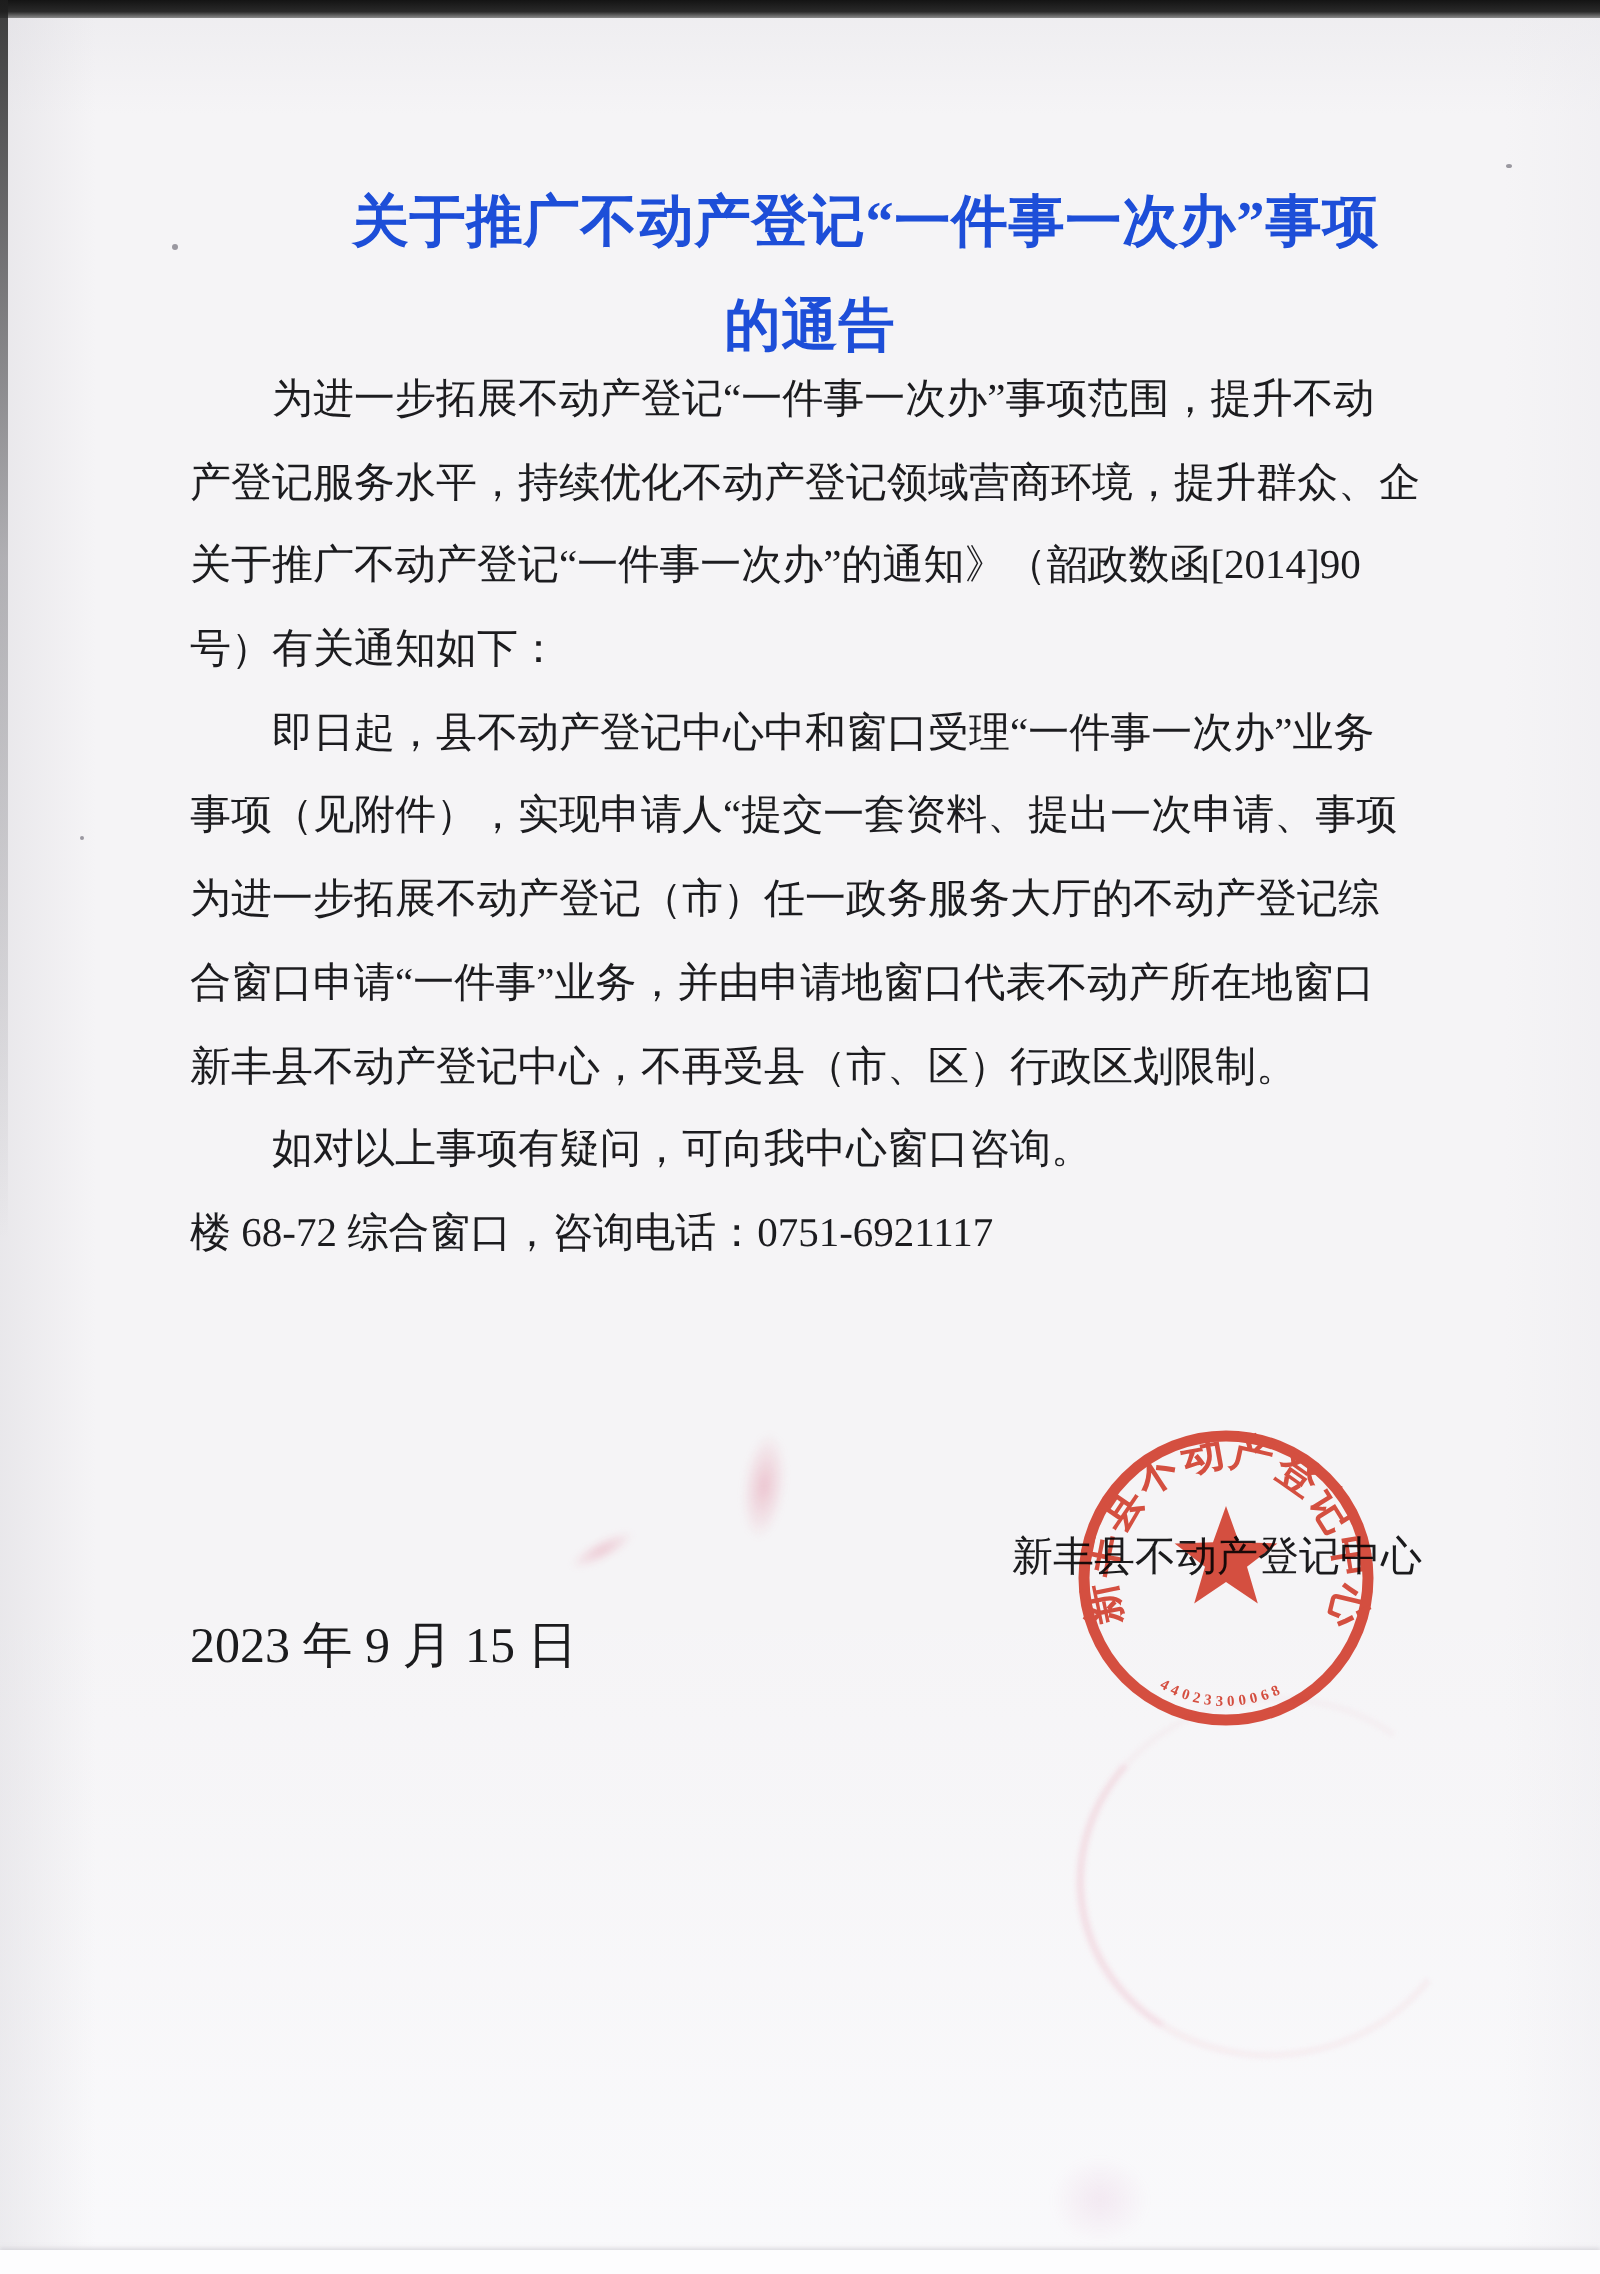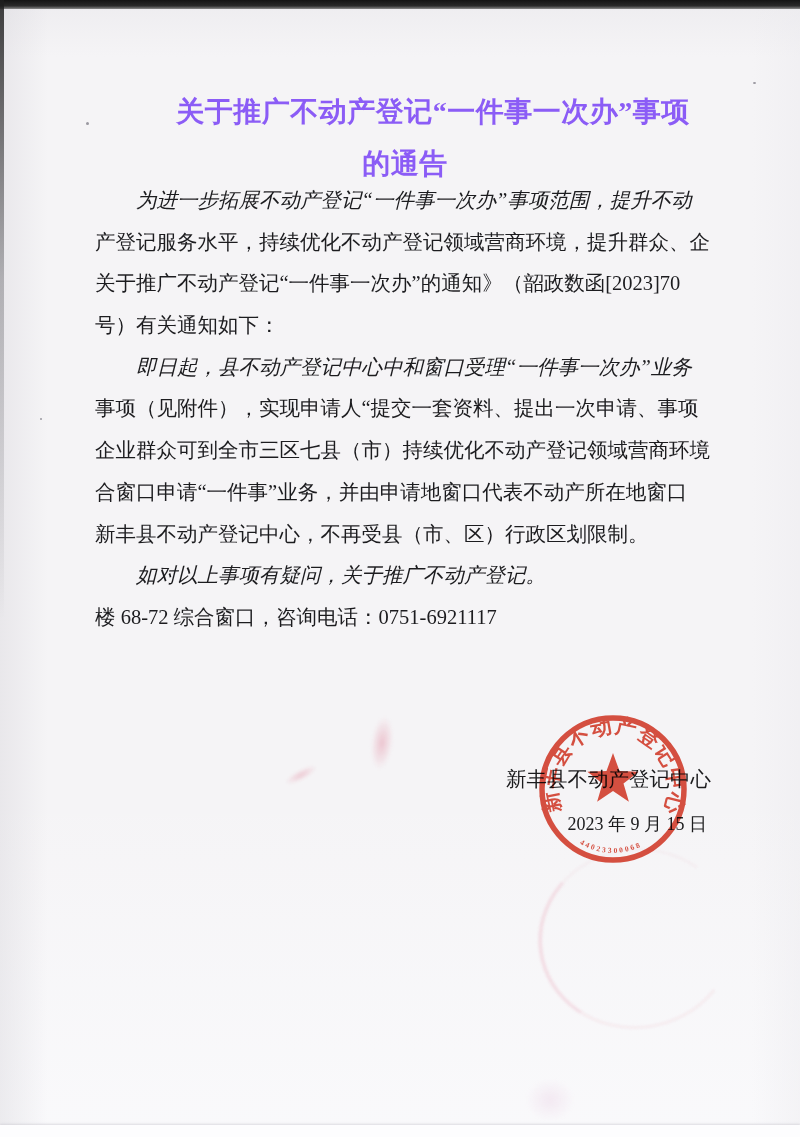--- a/index.html
+++ b/index.html
@@ -30,40 +30,40 @@
   .edge-bottom{
     position:absolute;left:0;bottom:0;width:800px;height:12px;
     background:#fdfdfe;
     box-shadow:0 -1px 2px rgba(200,198,205,0.6);
   }
   .speck{position:absolute;border-radius:50%;background:#9a98a0;}
 
   .title{
     position:absolute;left:95px;top:86px;width:616px;
     text-align:center;font-weight:bold;font-size:28px;
-    line-height:52px;letter-spacing:0.5px;color:#8b5cf6;
+    line-height:52px;letter-spacing:0.5px;color:#1d4ed8;
   }
   .title .t1{position:relative;left:30px;white-space:nowrap;}
   .title .t2{position:relative;left:2px;font-family:Liberation Serif, serif;}
 
   .body{
     position:absolute;left:95px;top:180px;width:620px;
     font-size:20.5px;color:#1c1c1f;
   }
   .ln{height:41.7px;line-height:41.7px;white-space:nowrap;text-align:left;}
-  .ind{padding-left:41px;font-style:italic;}
+  .ind{padding-left:41px;}
 
   .sig{
     position:absolute;left:95px;top:758px;width:616px;
     font-size:20.5px;line-height:42px;text-align:right;padding-right:5px;
     white-space:nowrap;
   }
   .date{
     position:absolute;left:95px;top:803px;width:612px;
-    font-size:18px;line-height:42px;text-align:right;padding-right:9px;
+    font-size:25px;line-height:42px;text-align:left;padding-right:9px;
     white-space:nowrap;
   }
 
   .seal{
     position:absolute;left:533px;top:709px;width:160px;height:160px;
     mix-blend-mode:multiply;opacity:0.88;
     filter:blur(0.3px);
   }
   .seal text{font-family:"Liberation Serif",serif;font-weight:bold;}
 
@@ -94,28 +94,28 @@
   <div class="paper-shade"></div>
 
   <div class="title">
     <div class="t1">关于推广不动产登记“一件事一次办”事项</div>
     <div class="t2">的通告</div>
   </div>
 
   <div class="body">
     <div class="ln ind">为进一步拓展不动产登记“一件事一次办”事项范围，提升不动</div>
     <div class="ln">产登记服务水平，持续优化不动产登记领域营商环境，提升群众、企</div>
-    <div class="ln">关于推广不动产登记“一件事一次办”的通知》（韶政数函[2023]70</div>
+    <div class="ln">关于推广不动产登记“一件事一次办”的通知》（韶政数函[2014]90</div>
     <div class="ln">号）有关通知如下：</div>
     <div class="ln ind">即日起，县不动产登记中心中和窗口受理“一件事一次办”业务</div>
     <div class="ln">事项（见附件），实现申请人“提交一套资料、提出一次申请、事项</div>
-    <div class="ln">企业群众可到全市三区七县（市）持续优化不动产登记领域营商环境</div>
+    <div class="ln">为进一步拓展不动产登记（市）任一政务服务大厅的不动产登记综</div>
     <div class="ln">合窗口申请“一件事”业务，并由申请地窗口代表不动产所在地窗口</div>
     <div class="ln">新丰县不动产登记中心，不再受县（市、区）行政区划限制。</div>
-    <div class="ln ind">如对以上事项有疑问，关于推广不动产登记。</div>
+    <div class="ln ind">如对以上事项有疑问，可向我中心窗口咨询。</div>
     <div class="ln">楼 68-72 综合窗口，咨询电话：0751-6921117</div>
   </div>
 
   <div class="sig">新丰县不动产登记中心</div>
   <div class="date">2023 年 9 月 15 日</div>
 
   <div class="ghost-seal"></div>
   <div class="smudge smudge-1"></div>
   <div class="smudge smudge-2"></div>
   <div class="smudge smudge-3"></div>

